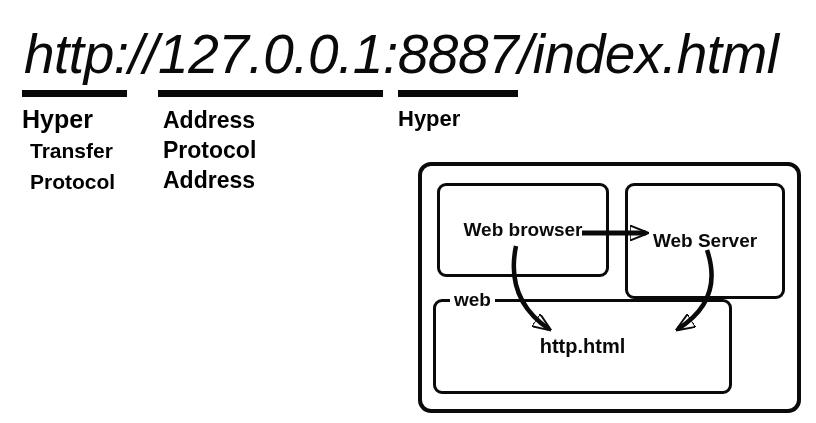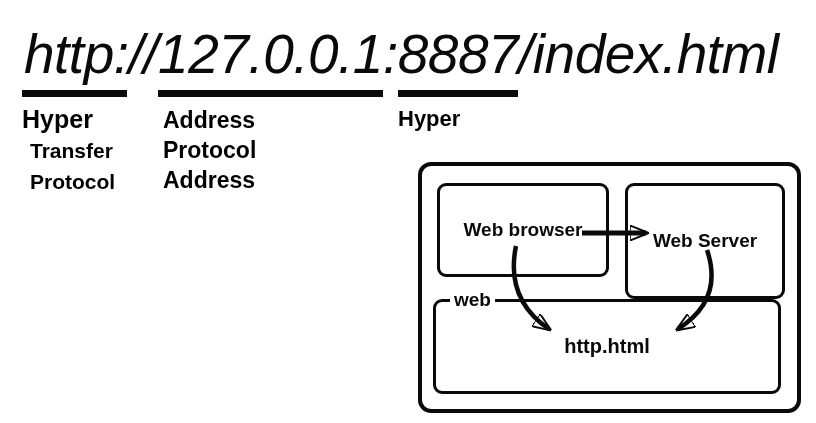--- a/index.html
+++ b/index.html
@@ -60,21 +60,21 @@
     background: #ffffff;
     display: flex;
     align-items: center;
     justify-content: center;
     font-weight: 700;
     font-size: 19px;
     color: #0a0a0a;
   }
   .browser-box { left: 437px; top: 183px; width: 172px; height: 94px; }
   .server-box  { left: 625px; top: 183px; width: 160px; height: 116px; align-items: center; }
-  .folder-box  { left: 433px; top: 299px; width: 348px; height: 95px; }
+  .folder-box  { left: 433px; top: 299px; width: 299px; height: 95px; }
   .folder-label {
     position: absolute;
     left: 14px; top: -13px;
     background: #ffffff;
     padding: 0 4px;
     font-weight: 700;
     font-size: 19px;
     line-height: 22px;
     color: #0a0a0a;
   }

